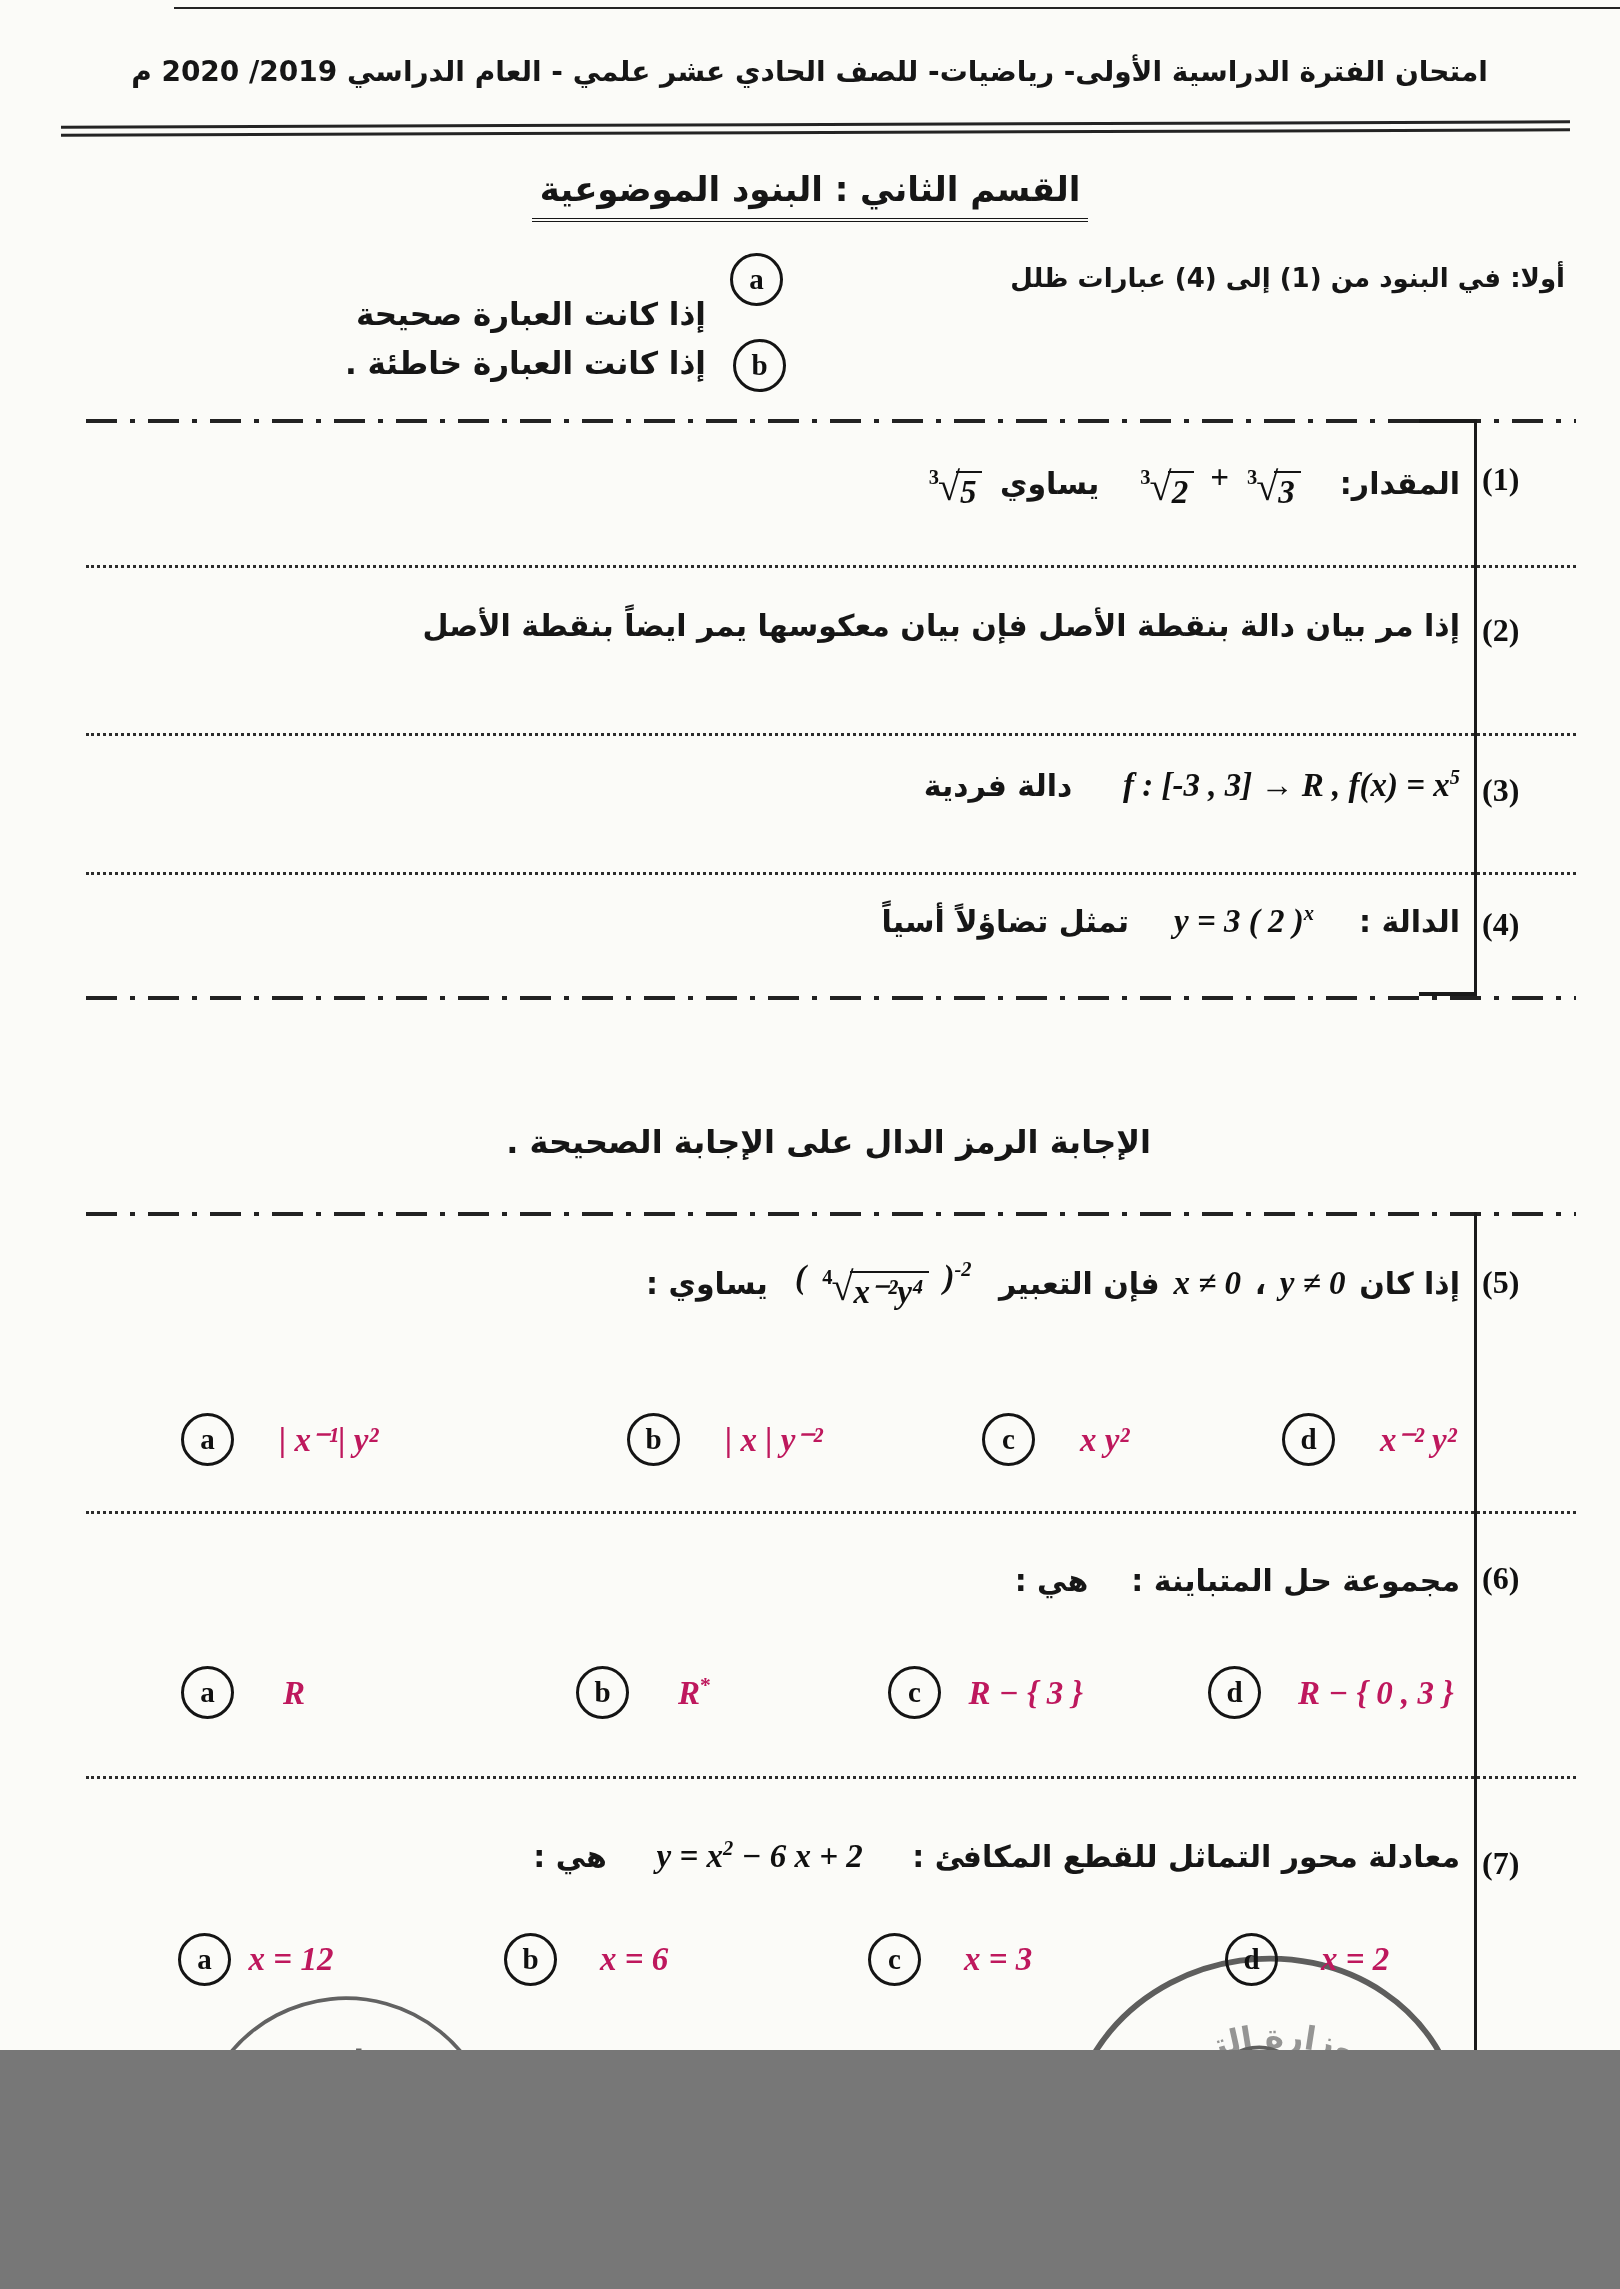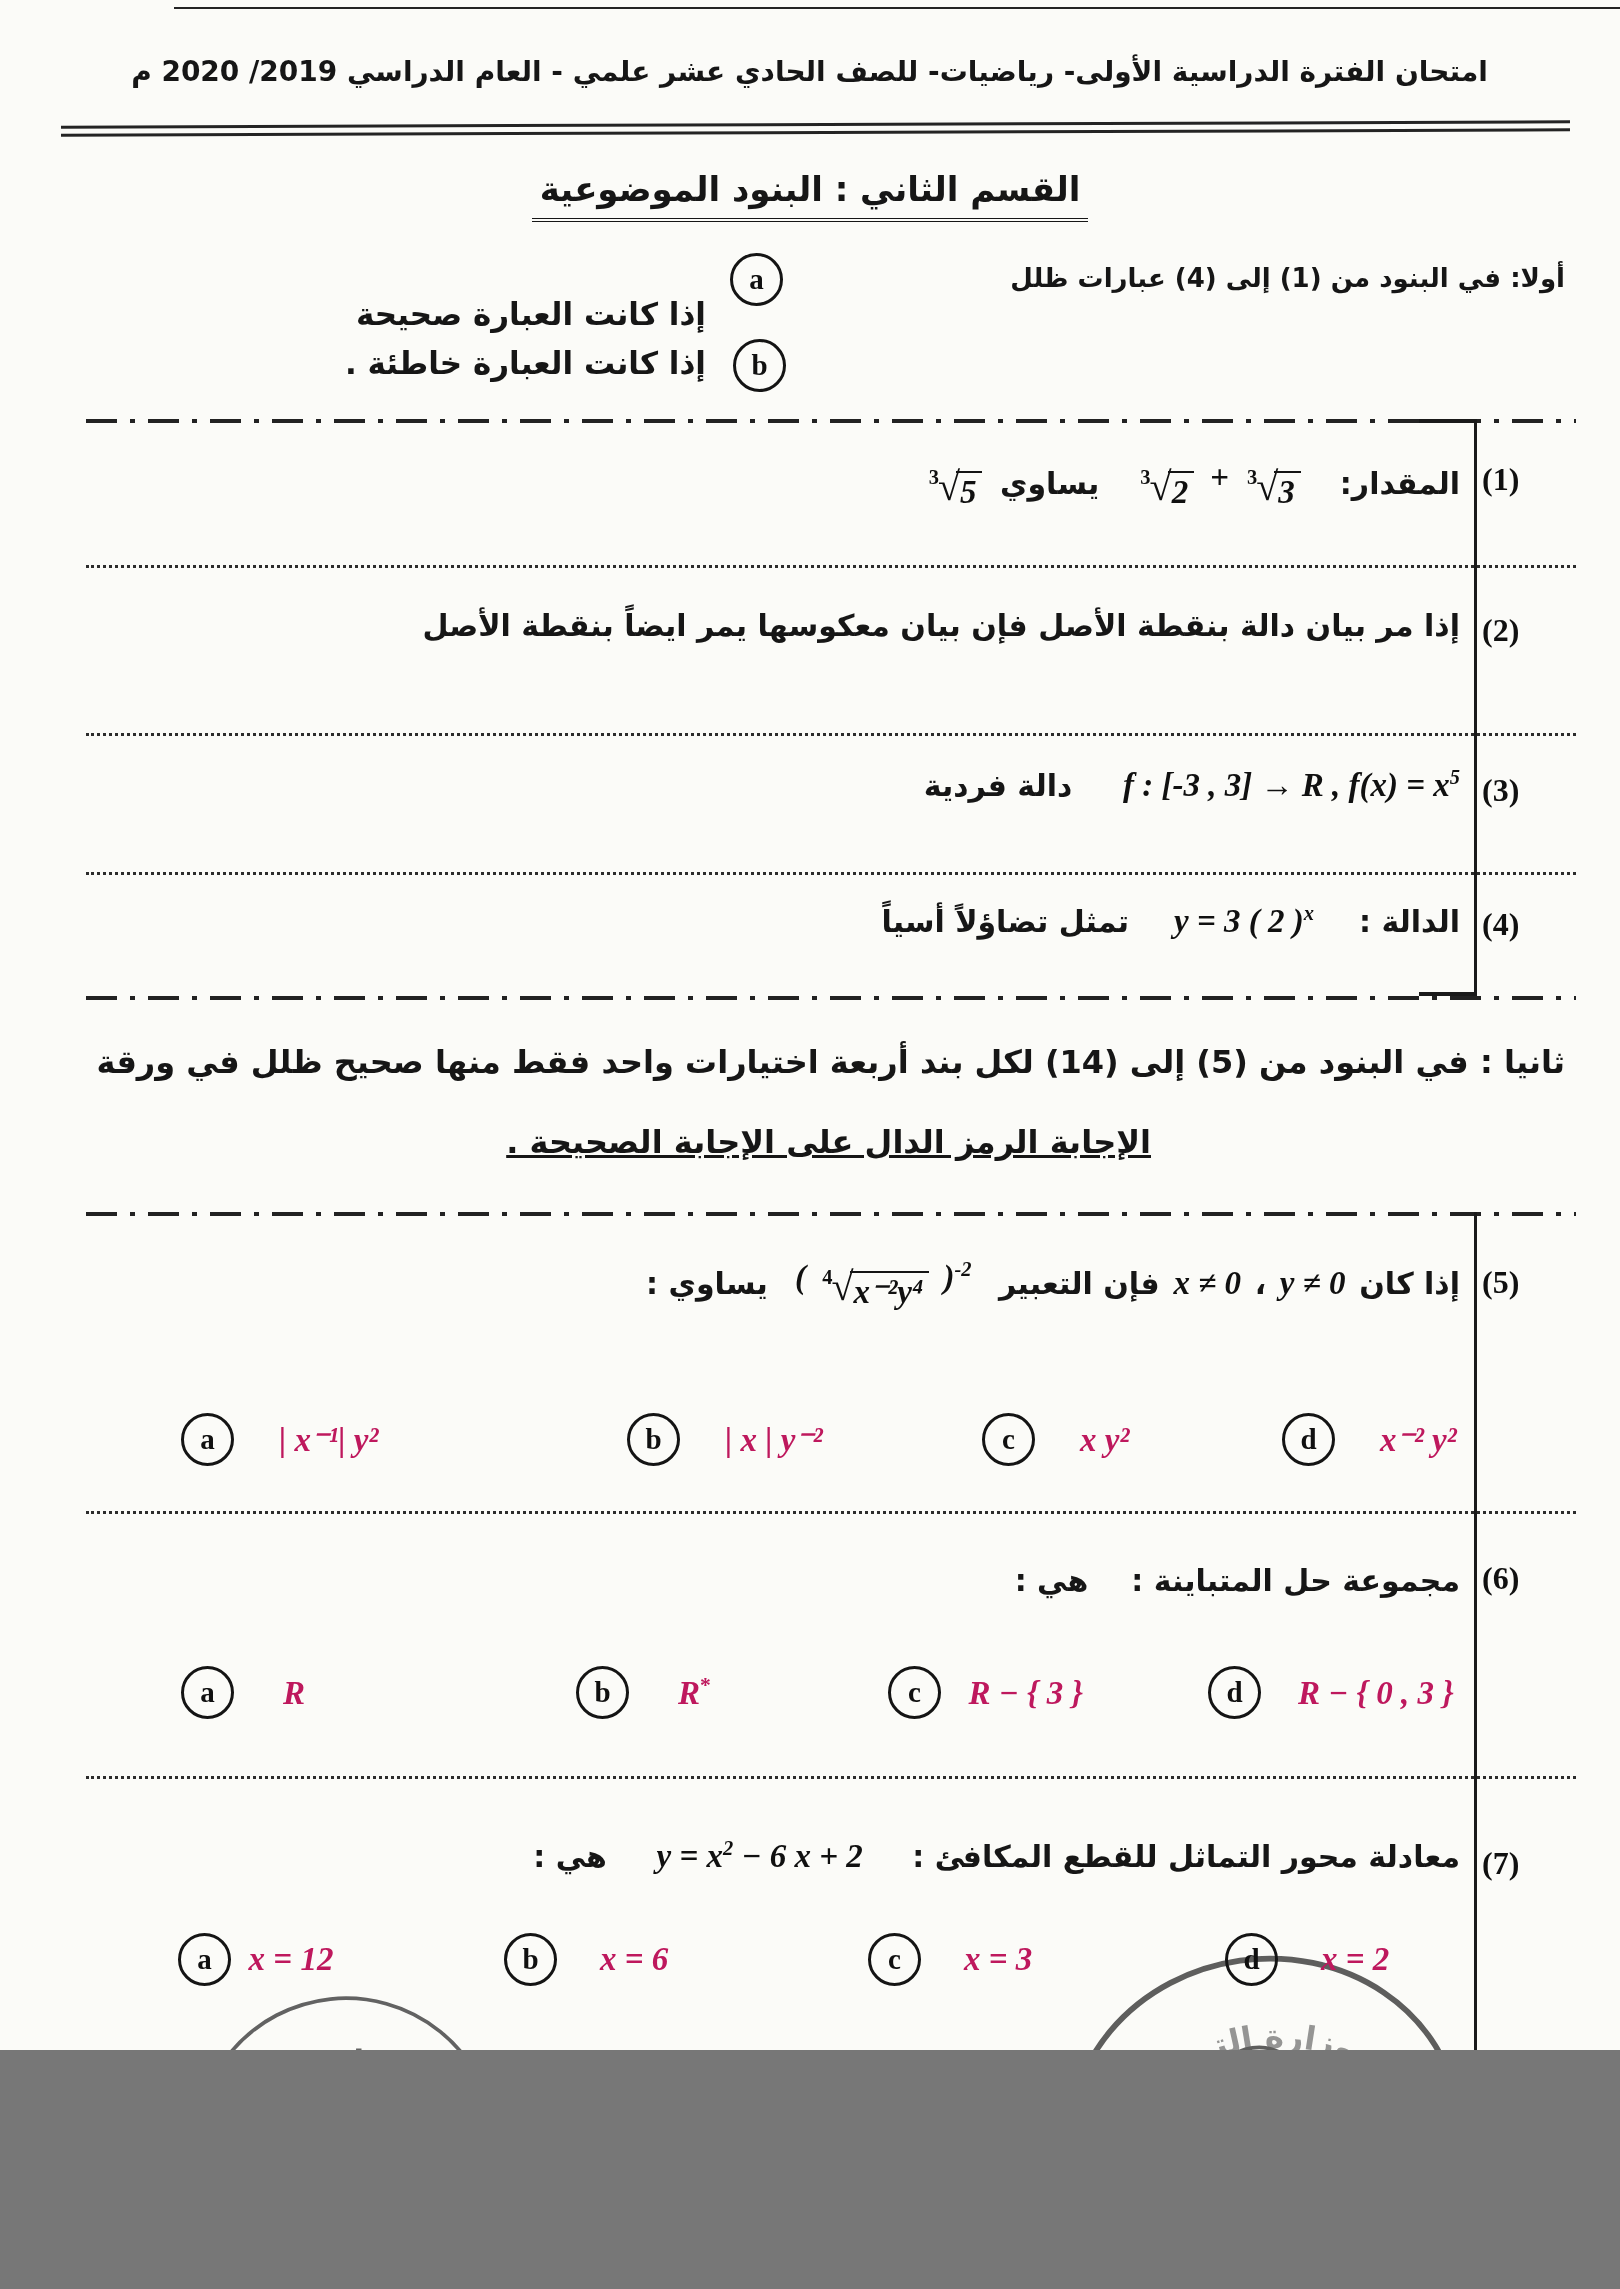--- a/index.html
+++ b/index.html
@@ -128,22 +128,21 @@
 
   <div class="qnum" style="top:906px;">(4)</div>
   <div class="qrow" style="top:902px;">
     <span class="ar">الدالة :</span>
     <bdi class="math" style="margin:0 27.4px;"><span>y = 3 ( 2 )</span><sup>x</sup></bdi>
     <span class="ar">تمثل تضاؤلاً أسياً</span>
   </div>
 
   <div class="dashdot" style="top:996px;left:86px;width:1490px;"></div>
 
-  <div class="abs ar" style="top:1043px;right:55px;font-size:32px;direction:rtl;z-index:5;">ثانيا : في البنود من (5) إلى (14) لكل بند أربعة اختيارات واحد فقط منها صحيح ظلل في ورقة</div>
-  <div class="abs ar" style="top:1123px;right:469px;font-size:32px;direction:rtl;z-index:5;text-decoration:underline;">الإجابة الرمز الدال على الإجابة الصحيحة .</div>
+  <div class="abs ar" style="top:1123px;right:469px;font-size:32px;direction:rtl;z-index:5;">الإجابة الرمز الدال على الإجابة الصحيحة .</div>
 
   <div class="dashdot" style="top:1212px;left:86px;width:1490px;"></div>
   <div class="vline" style="left:1474px;top:1212px;height:846px;"></div>
 
   <div class="qnum" style="top:1264px;">(5)</div>
   <div class="qrow" style="top:1258px;column-gap:13.7px;">
     <span class="ar">إذا كان</span>
     <bdi class="math">y ≠ 0</bdi>
     <span class="ar">،</span>
     <bdi class="math">x ≠ 0</bdi>

